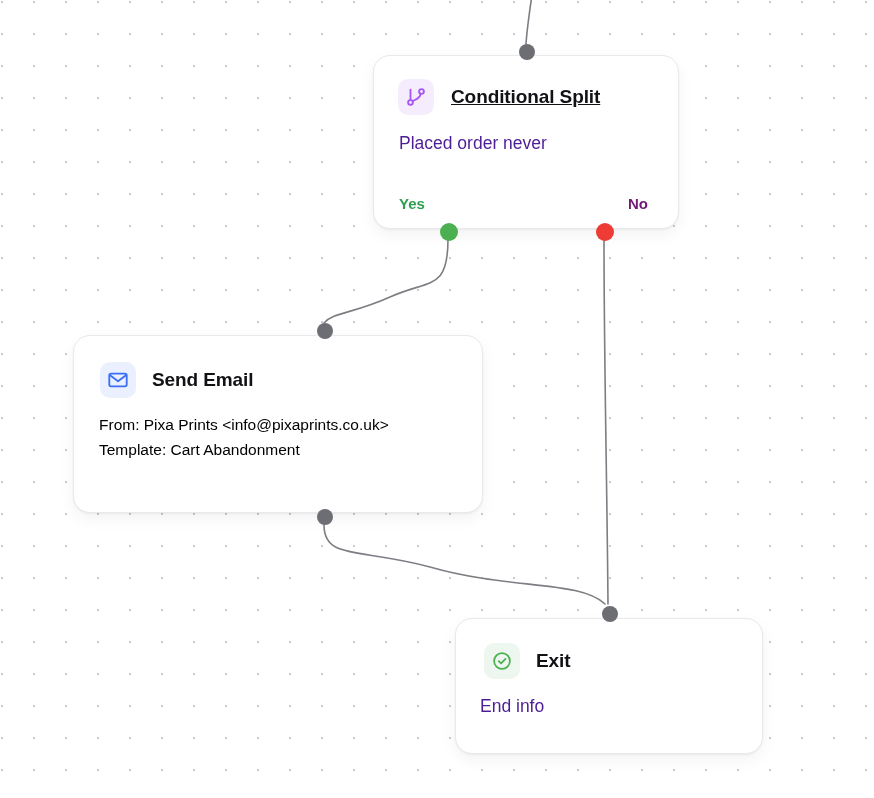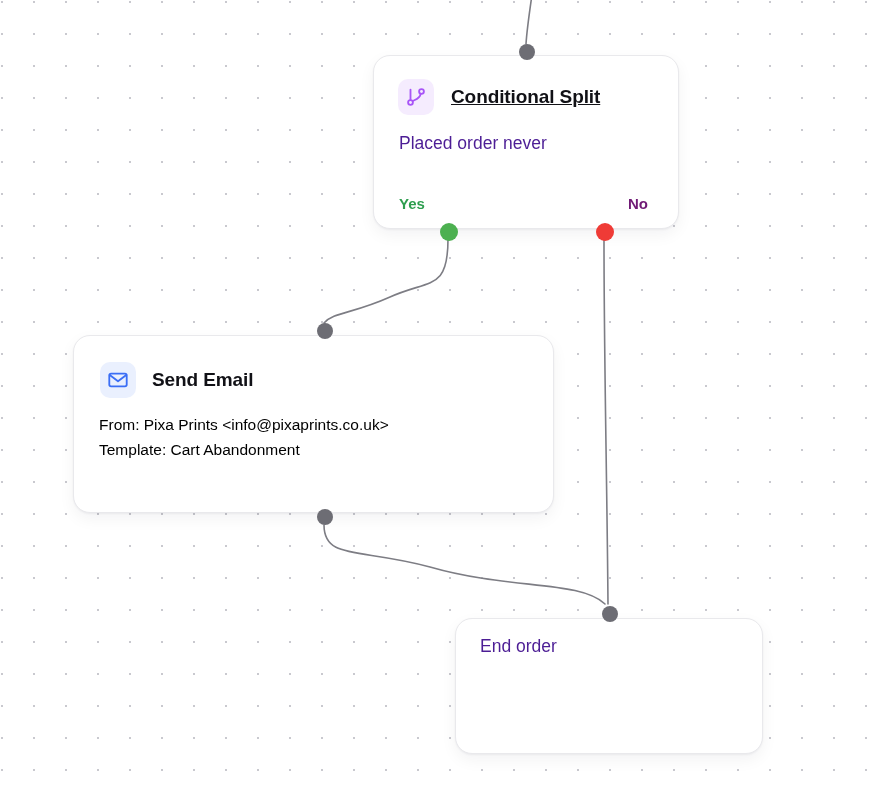--- a/index.html
+++ b/index.html
@@ -132,21 +132,21 @@
     width: 306px;
     height: 174px;
   }
   #node-conditional-split .node-head { margin: 23px 0 0 24px; }
   #node-conditional-split .node-title { margin-left: 17px; text-decoration: underline; }
   #node-conditional-split .node-sub { margin: 16px 0 0 25px; }
 
   #node-send-email {
     left: 73px;
     top: 335px;
-    width: 481px;
+    width: 410px;
     height: 178px;
   }
   #node-send-email .node-head { margin: 26px 0 0 26px; }
   #node-send-email .node-title { margin-left: 16px; }
   #node-send-email .node-body { margin: 15px 0 0 25px; }
 
   #node-exit {
     left: 455px;
     top: 618px;
     width: 308px;
@@ -213,19 +213,28 @@
       <div class="node-sub-small">From: Pixa Prints &lt;info@pixaprints.co.uk&gt;</div>
       <div class="node-sub-small">Template: Cart Abandonment</div>
     </div>
 
     <div class="handle handle-in" style="left:243px; top:-13px;"></div>
     <div class="handle handle-out" style="left:243px; top:173px;"></div>
   </div>
 
   <div class="node" id="node-exit">
 
-
-    <div class="node-sub">End order</div>
+    <div class="node-head">
+      <div class="node-icon icon-green">
+        <svg width="22" height="22" viewBox="0 0 24 24" fill="none" stroke="#4cb050" stroke-width="1.9" stroke-linecap="round" stroke-linejoin="round">
+          <circle cx="12" cy="12" r="8.6"></circle>
+          <path d="M8.4 12.2 L11 14.6 L15.8 9.6"></path>
+        </svg>
+      </div>
+      <div class="node-title">Exit</div>
+    </div>
+
+    <div class="node-sub">End info</div>
 
     <div class="handle handle-in" style="left:146px; top:-13px;"></div>
   </div>
 
 </div>
 
 </body></html>

